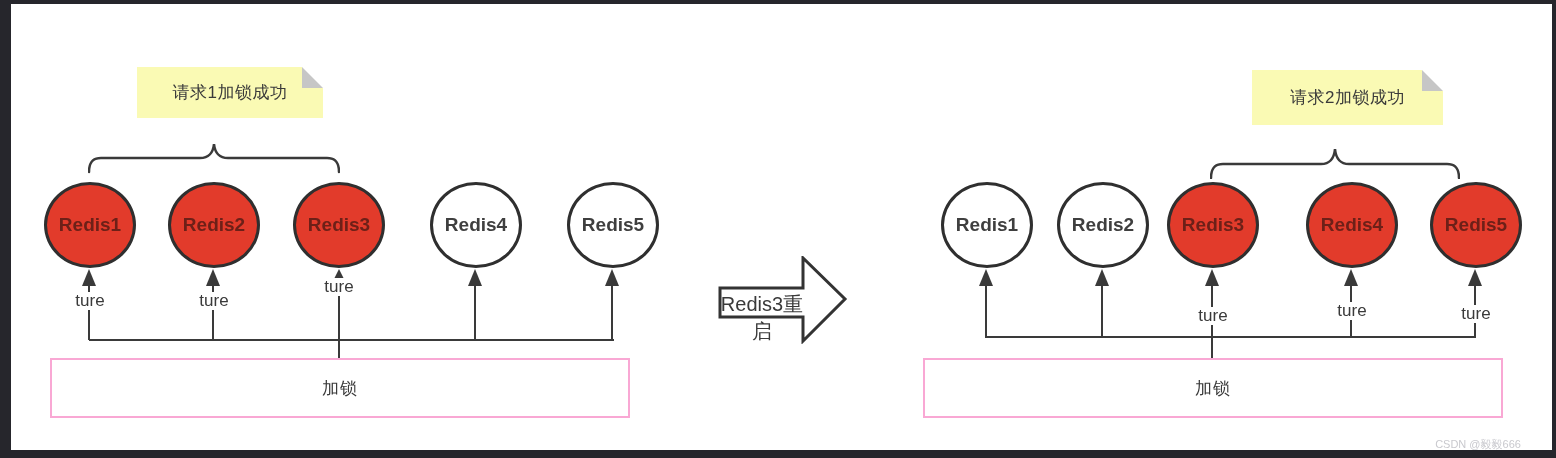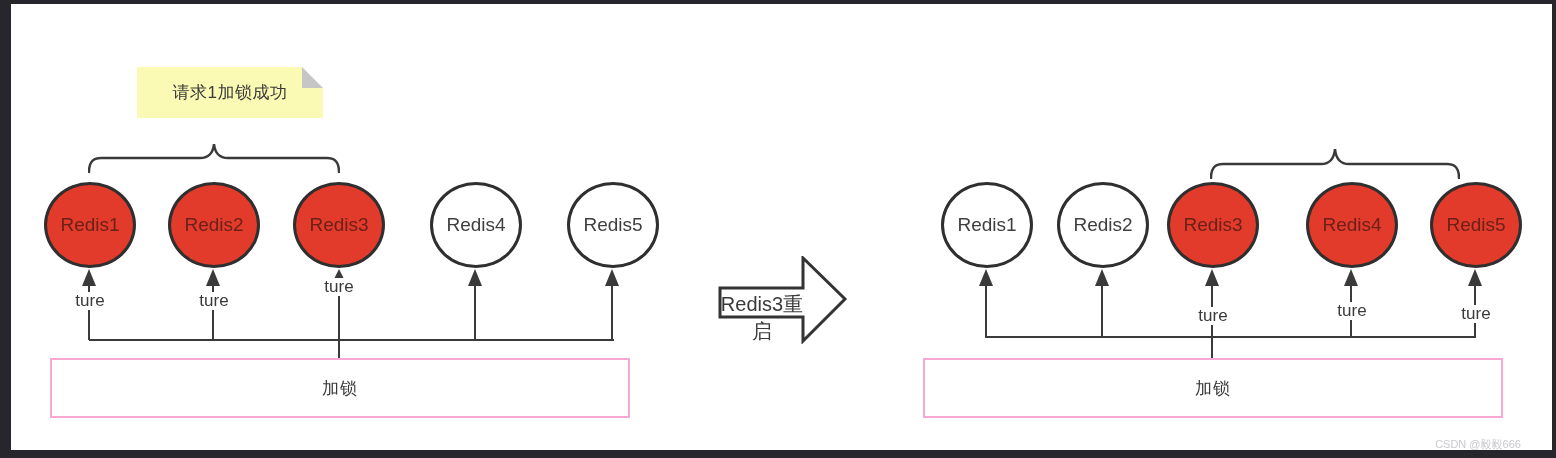--- a/index.html
+++ b/index.html
@@ -8,21 +8,21 @@
   #canvas { position:absolute; left:11px; top:4px; width:1541px; height:446px; background:#ffffff; }
 
   
   .note { position:absolute; background:#fafab4; z-index:3; display:flex; align-items:center; justify-content:center; }
   .note .note-text { font-size:17px; color:#3a3a3a; letter-spacing:0.5px; }
   .note::before { content:''; position:absolute; top:0; right:0; border-style:solid;
                   border-width:0 21px 21px 0; border-color:#ffffff #ffffff #c6c6c6 #c6c6c6; }
 
   
   .circle { position:absolute; width:86px; height:80px; border:3px solid #2f2f2f; border-radius:50%;
-            display:flex; align-items:center; justify-content:center; background:#ffffff; z-index:2; }
+            display:flex; align-items:center; justify-content:center; background:#ffffff; z-index:2;font-weight:bold; }
   .circle .circle-label { font-size:19px; color:#3f3f3f; }
   .circle.locked { background:#e23b2b; }
   .circle.locked .circle-label { color:#6d2018; }
 
   
   .vline { position:absolute; width:2px; background:#3a3a3a; z-index:1; }
   .hline { position:absolute; height:2px; background:#3a3a3a; z-index:1; }
 
   
   .arrowhead { position:absolute; width:0; height:0; z-index:1;
@@ -95,20 +95,23 @@
 
   <div class="lockbox" style="left:50px; top:358px;">
     <span class="lockbox-label">加锁</span>
   </div>
 
   <svg class="arrow-svg" style="left:718px; top:256px;" width="131" height="88" viewBox="0 0 131 88">
     <polygon points="2,32 85,32 85,2 127,43 85,85 85,61 2,61" fill="#ffffff" stroke="#333333" stroke-width="3" stroke-linejoin="miter"></polygon>
   </svg>
   <div class="transition-label" style="left:718px; top:291px;">Redis3重启</div>
 
+  <div class="note" style="left:1252px; top:70px; width:191px; height:55px;">
+    <span class="note-text">请求2加锁成功</span>
+  </div>
 
   <svg class="brace-svg" style="left:1210px; top:148px;" width="250" height="31" viewBox="0 0 250 31">
     <path d="M1,30 C1,21 4,16 13,16 L111,16 C119,16 124,12 125,1 C126,12 131,16 139,16 L237,16 C246,16 249,21 249,30" fill="none" stroke="#3a3a3a" stroke-width="2.5" stroke-linecap="round"></path>
   </svg>
 
   <div class="hline" style="left:986px; top:336px; width:490px;"></div>
   <div class="vline" style="left:985px; top:284px; height:54px;"></div>
   <div class="vline" style="left:1101px; top:284px; height:54px;"></div>
   <div class="vline" style="left:1211px; top:284px; height:74px;"></div>
   <div class="vline" style="left:1350px; top:284px; height:54px;"></div>

